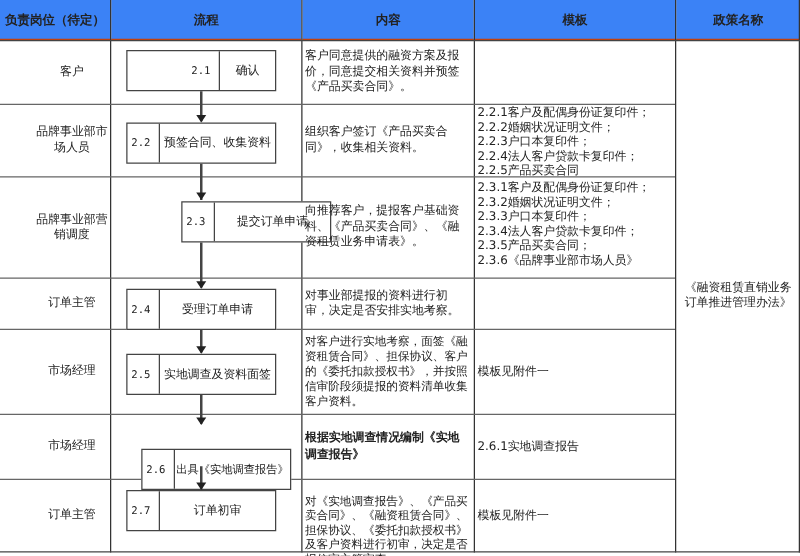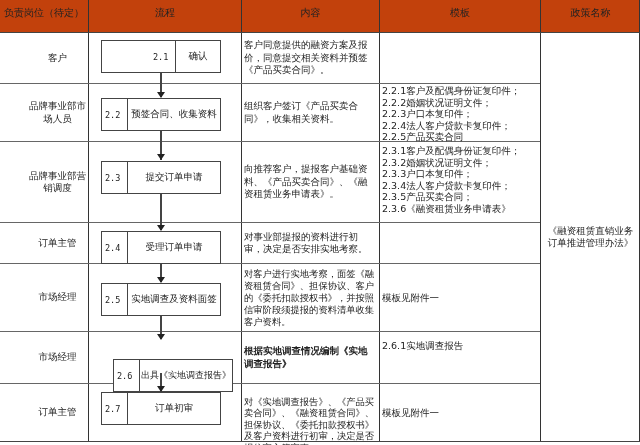--- a/index.html
+++ b/index.html
@@ -1,22 +1,22 @@
 <!DOCTYPE html>
 <html><head>
 <meta charset="utf-8">
 <style>
   html, body { margin:0; padding:0; background:#ffffff; }
   body { width:640px; height:445px; position:relative; overflow:hidden;
          font-family:"DejaVu Sans", sans-serif; color:#222; }
   .table { position:absolute; left:0; top:0; width:640px; height:442px; }
-  .hdr { position:absolute; top:0; height:32px; background:#c2410c;
+  .hdr { position:absolute; top:0; height:32px; background:#3b82f6;
          display:flex; align-items:center; justify-content:center;
-         font-size:10px; font-weight:normal; color:#222;
-         border-bottom:6px solid #c2410c; box-sizing:border-box; }
+         font-size:10px; font-weight:bold; color:#222;
+         border-bottom:1px solid #c2410c; box-sizing:border-box; }
   .vline { position:absolute; top:0; width:1px; background:#333; height:442px; }
   .hline { position:absolute; left:0; width:640px; height:1px; background:#666; }
   .hline.part { width:540px; }
   .cell { position:absolute; box-sizing:border-box; display:flex; align-items:center; font-size:9.5px; line-height:12.5px;padding-left:27px; }
   .role { justify-content:center; text-align:center; left:0; width:88px; }
   .content { left:242px; width:136px; padding-left:2px; padding-right:2px; }
   .tmpl { left:380px; width:160px; padding-left:2px; font-size:9.5px; line-height:11.6px; }
   .policy { left:541px; width:99px; justify-content:center; text-align:center; padding:0 4px; }
   .step { position:absolute; left:101px; width:120px; height:33px; border:1px solid #444; background:#fff;
           display:flex; box-sizing:border-box; }
@@ -68,32 +68,32 @@
   <div class="cell content" style="top:84px;height:57px;">组织客户签订《产品买卖合同》，收集相关资料。</div>
   <div class="cell tmpl" style="top:84px;height:57px;display:block;padding-top:1px;">
     <div>2.2.1客户及配偶身份证复印件；</div>
     <div>2.2.2婚姻状况证明文件；</div>
     <div>2.2.3户口本复印件；</div>
     <div>2.2.4法人客户贷款卡复印件；</div>
     <div>2.2.5产品买卖合同</div>
   </div>
 
   <div class="cell role" style="top:142px;height:80px;">品牌事业部营销调度</div>
-  <div class="step" style="top:161px;">
+  <div class="step" style="top:161px;margin-left:44px;">
     <div class="num">2.3</div>
     <div class="lbl">提交订单申请</div>
   </div>
   <div class="cell content" style="top:142px;height:80px;">向推荐客户，提报客户基础资料、《产品买卖合同》、《融资租赁业务申请表》。</div>
   <div class="cell tmpl" style="top:142px;height:80px;display:block;padding-top:3px;">
     <div>2.3.1客户及配偶身份证复印件；</div>
     <div>2.3.2婚姻状况证明文件；</div>
     <div>2.3.3户口本复印件；</div>
     <div>2.3.4法人客户贷款卡复印件；</div>
     <div>2.3.5产品买卖合同；</div>
-    <div>2.3.6《融资租赁业务申请表》</div>
+    <div>2.3.6《品牌事业部市场人员》</div>
   </div>
 
   <div class="cell role" style="top:223px;height:40px;">订单主管</div>
   <div class="step" style="top:231px;">
     <div class="num">2.4</div>
     <div class="lbl">受理订单申请</div>
   </div>
   <div class="cell content" style="top:223px;height:40px;">对事业部提报的资料进行初审，决定是否安排实地考察。</div>
 
   <div class="cell role" style="top:264px;height:67px;">市场经理</div>
@@ -103,21 +103,21 @@
   </div>
   <div class="cell content" style="top:264px;height:67px;font-size:9.3px;line-height:12px;">对客户进行实地考察，面签《融资租赁合同》、担保协议、客户的《委托扣款授权书》，并按照信审阶段须提报的资料清单收集客户资料。</div>
   <div class="cell tmpl" style="top:264px;height:67px;">模板见附件一</div>
 
   <div class="cell role" style="top:332px;height:51px;">市场经理</div>
   <div class="step" style="top:359px;margin-left:12px;">
     <div class="num">2.6</div>
     <div class="lbl" style="font-size:9px;">出具《实地调查报告》</div>
   </div>
   <div class="cell content" style="top:332px;height:51px;font-weight:bold;">根据实地调查情况编制《实地调查报告》</div>
-  <div class="cell tmpl" style="top:320px;height:51px;text-align:center;">2.6.1实地调查报告</div>
+  <div class="cell tmpl" style="top:332px;height:51px;text-align:center;">2.6.1实地调查报告</div>
 
   <div class="cell role" style="top:384px;height:57px;">订单主管</div>
   <div class="step" style="top:392px;">
     <div class="num">2.7</div>
     <div class="lbl">订单初审</div>
   </div>
   <div class="cell content" style="top:396px;height:57px;font-size:9.3px;line-height:11.5px;">对《实地调查报告》、《产品买卖合同》、《融资租赁合同》、担保协议、《委托扣款授权书》及客户资料进行初审，决定是否报信审主管审查。</div>
   <div class="cell tmpl" style="top:384px;height:57px;">模板见附件一</div>
 
   <div class="cell policy" style="top:33px;height:408px;">《融资租赁直销业务订单推进管理办法》</div>

